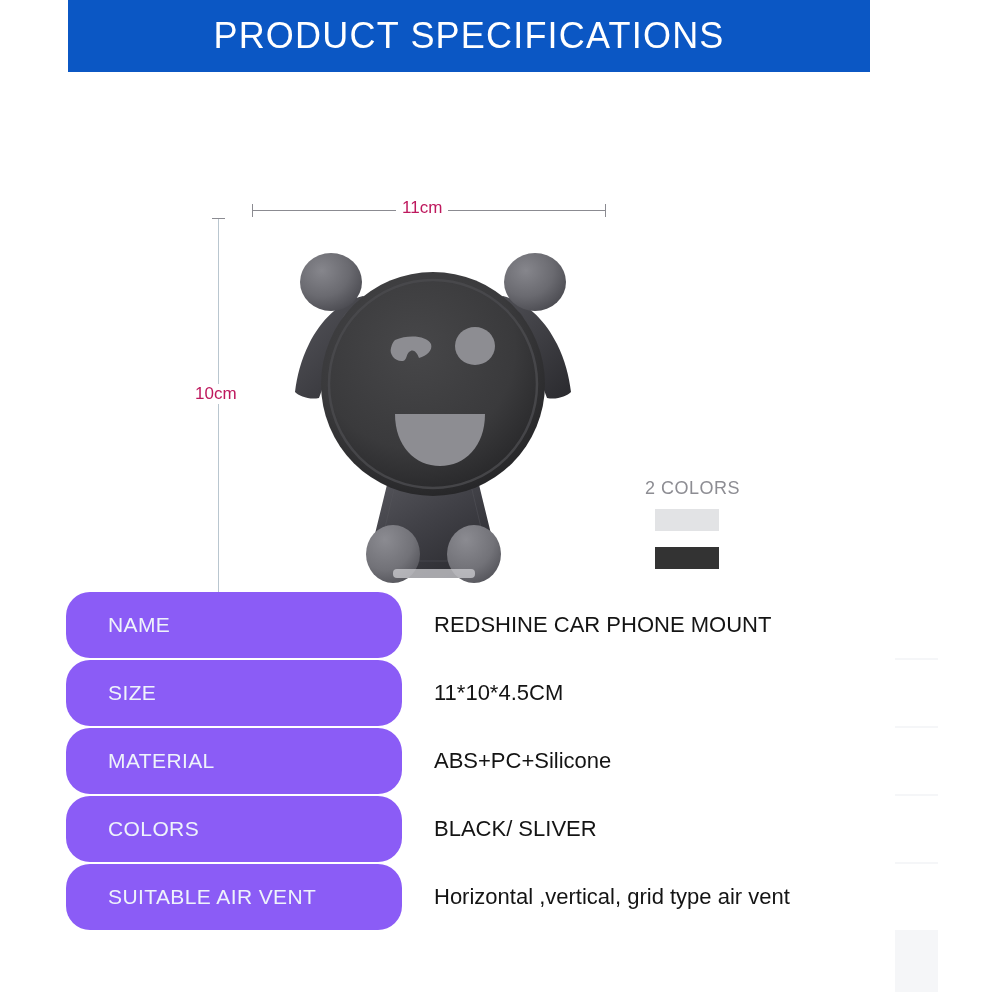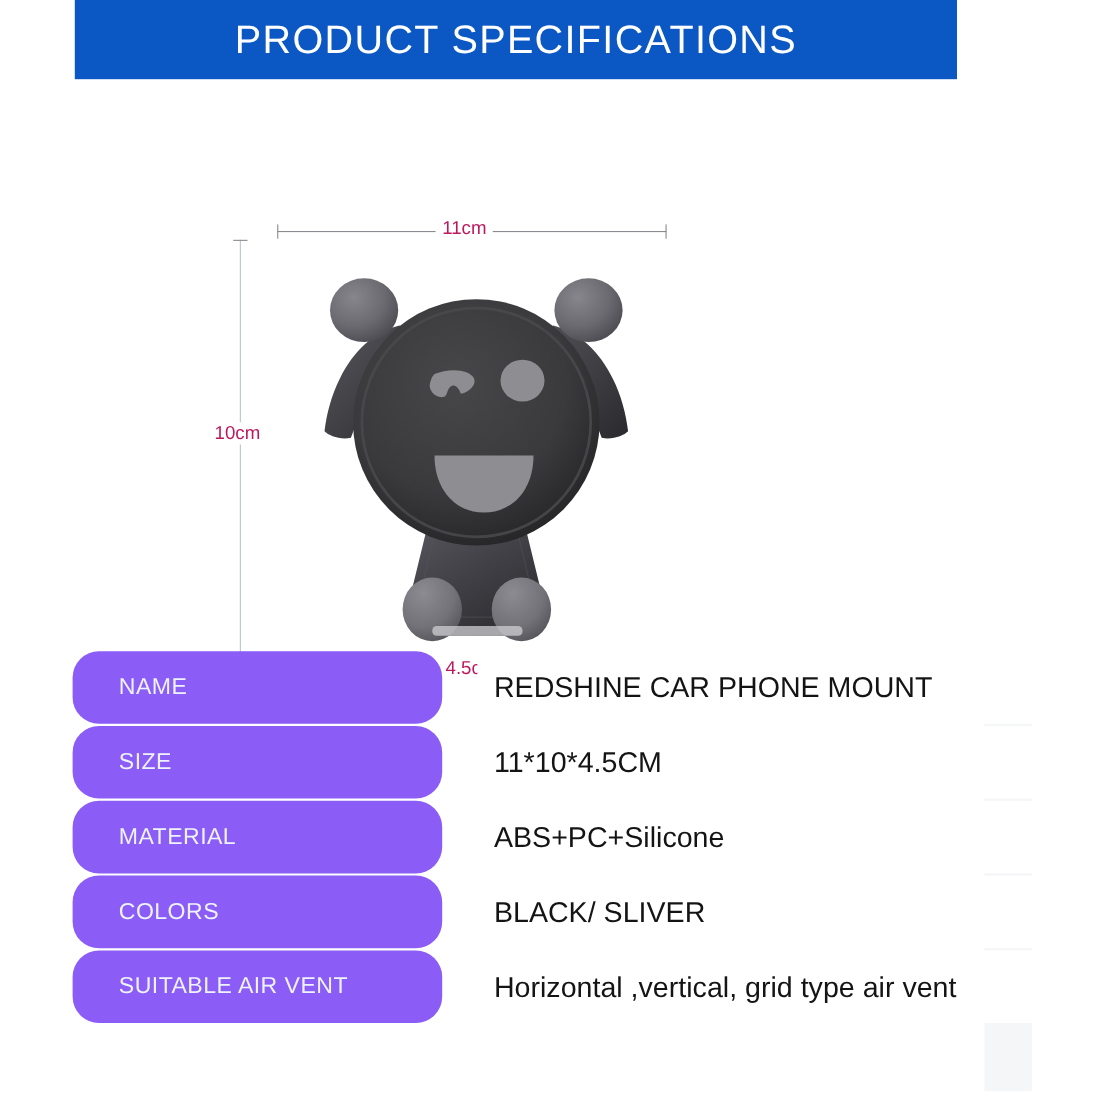--- a/index.html
+++ b/index.html
@@ -146,26 +146,25 @@
     display: flex;
     align-items: center;
     padding-left: 42px;
     box-sizing: border-box;
     border-radius: 24px;
   }
   .spec-value {
     flex: 1;
     background: #ffffff;
     color: #141414;
-    font-size: 26px;
+    font-size: 22px;
     display: flex;
     align-items: center;
-    padding-left: 15px;
+    padding-left: 32px;
     box-sizing: border-box;
-    margin-left: 32px;
   }
   
   .table-edge-strip {
     position: absolute;
     left: 895px;
     top: 592px;
     width: 43px;
     height: 400px;
     background: #f5f6f8;
   }
@@ -260,20 +259,25 @@
     <path d="M152,116 C166,110 184,112 188,120 C190,126 184,132 176,134
              C174,128 170,124 166,128 C163,131 164,136 160,137
              C152,138 146,130 148,124 C149,120 150,118 152,116 Z" fill="#8d8d92"></path>
 
     <ellipse cx="232" cy="122" rx="20" ry="19" fill="#8d8d92"></ellipse>
 
     <path d="M152,190 L242,190 C242,222 222,242 197,242
              C172,242 152,222 152,190 Z" fill="#8d8d92"></path>
   </svg>
 
+  <div class="colors-block">
+    <div class="colors-title">2 COLORS</div>
+    <div class="swatch silver"></div>
+    <div class="swatch black"></div>
+  </div>
 </div>
 
 <div class="table-edge-strip"></div>
 <div class="spec-table" id="spec-table">
     <div class="spec-row">
       <div class="spec-label">NAME</div>
       <div class="spec-value">REDSHINE CAR PHONE MOUNT</div>
     </div>
     <div class="spec-row">
       <div class="spec-label">SIZE</div>

